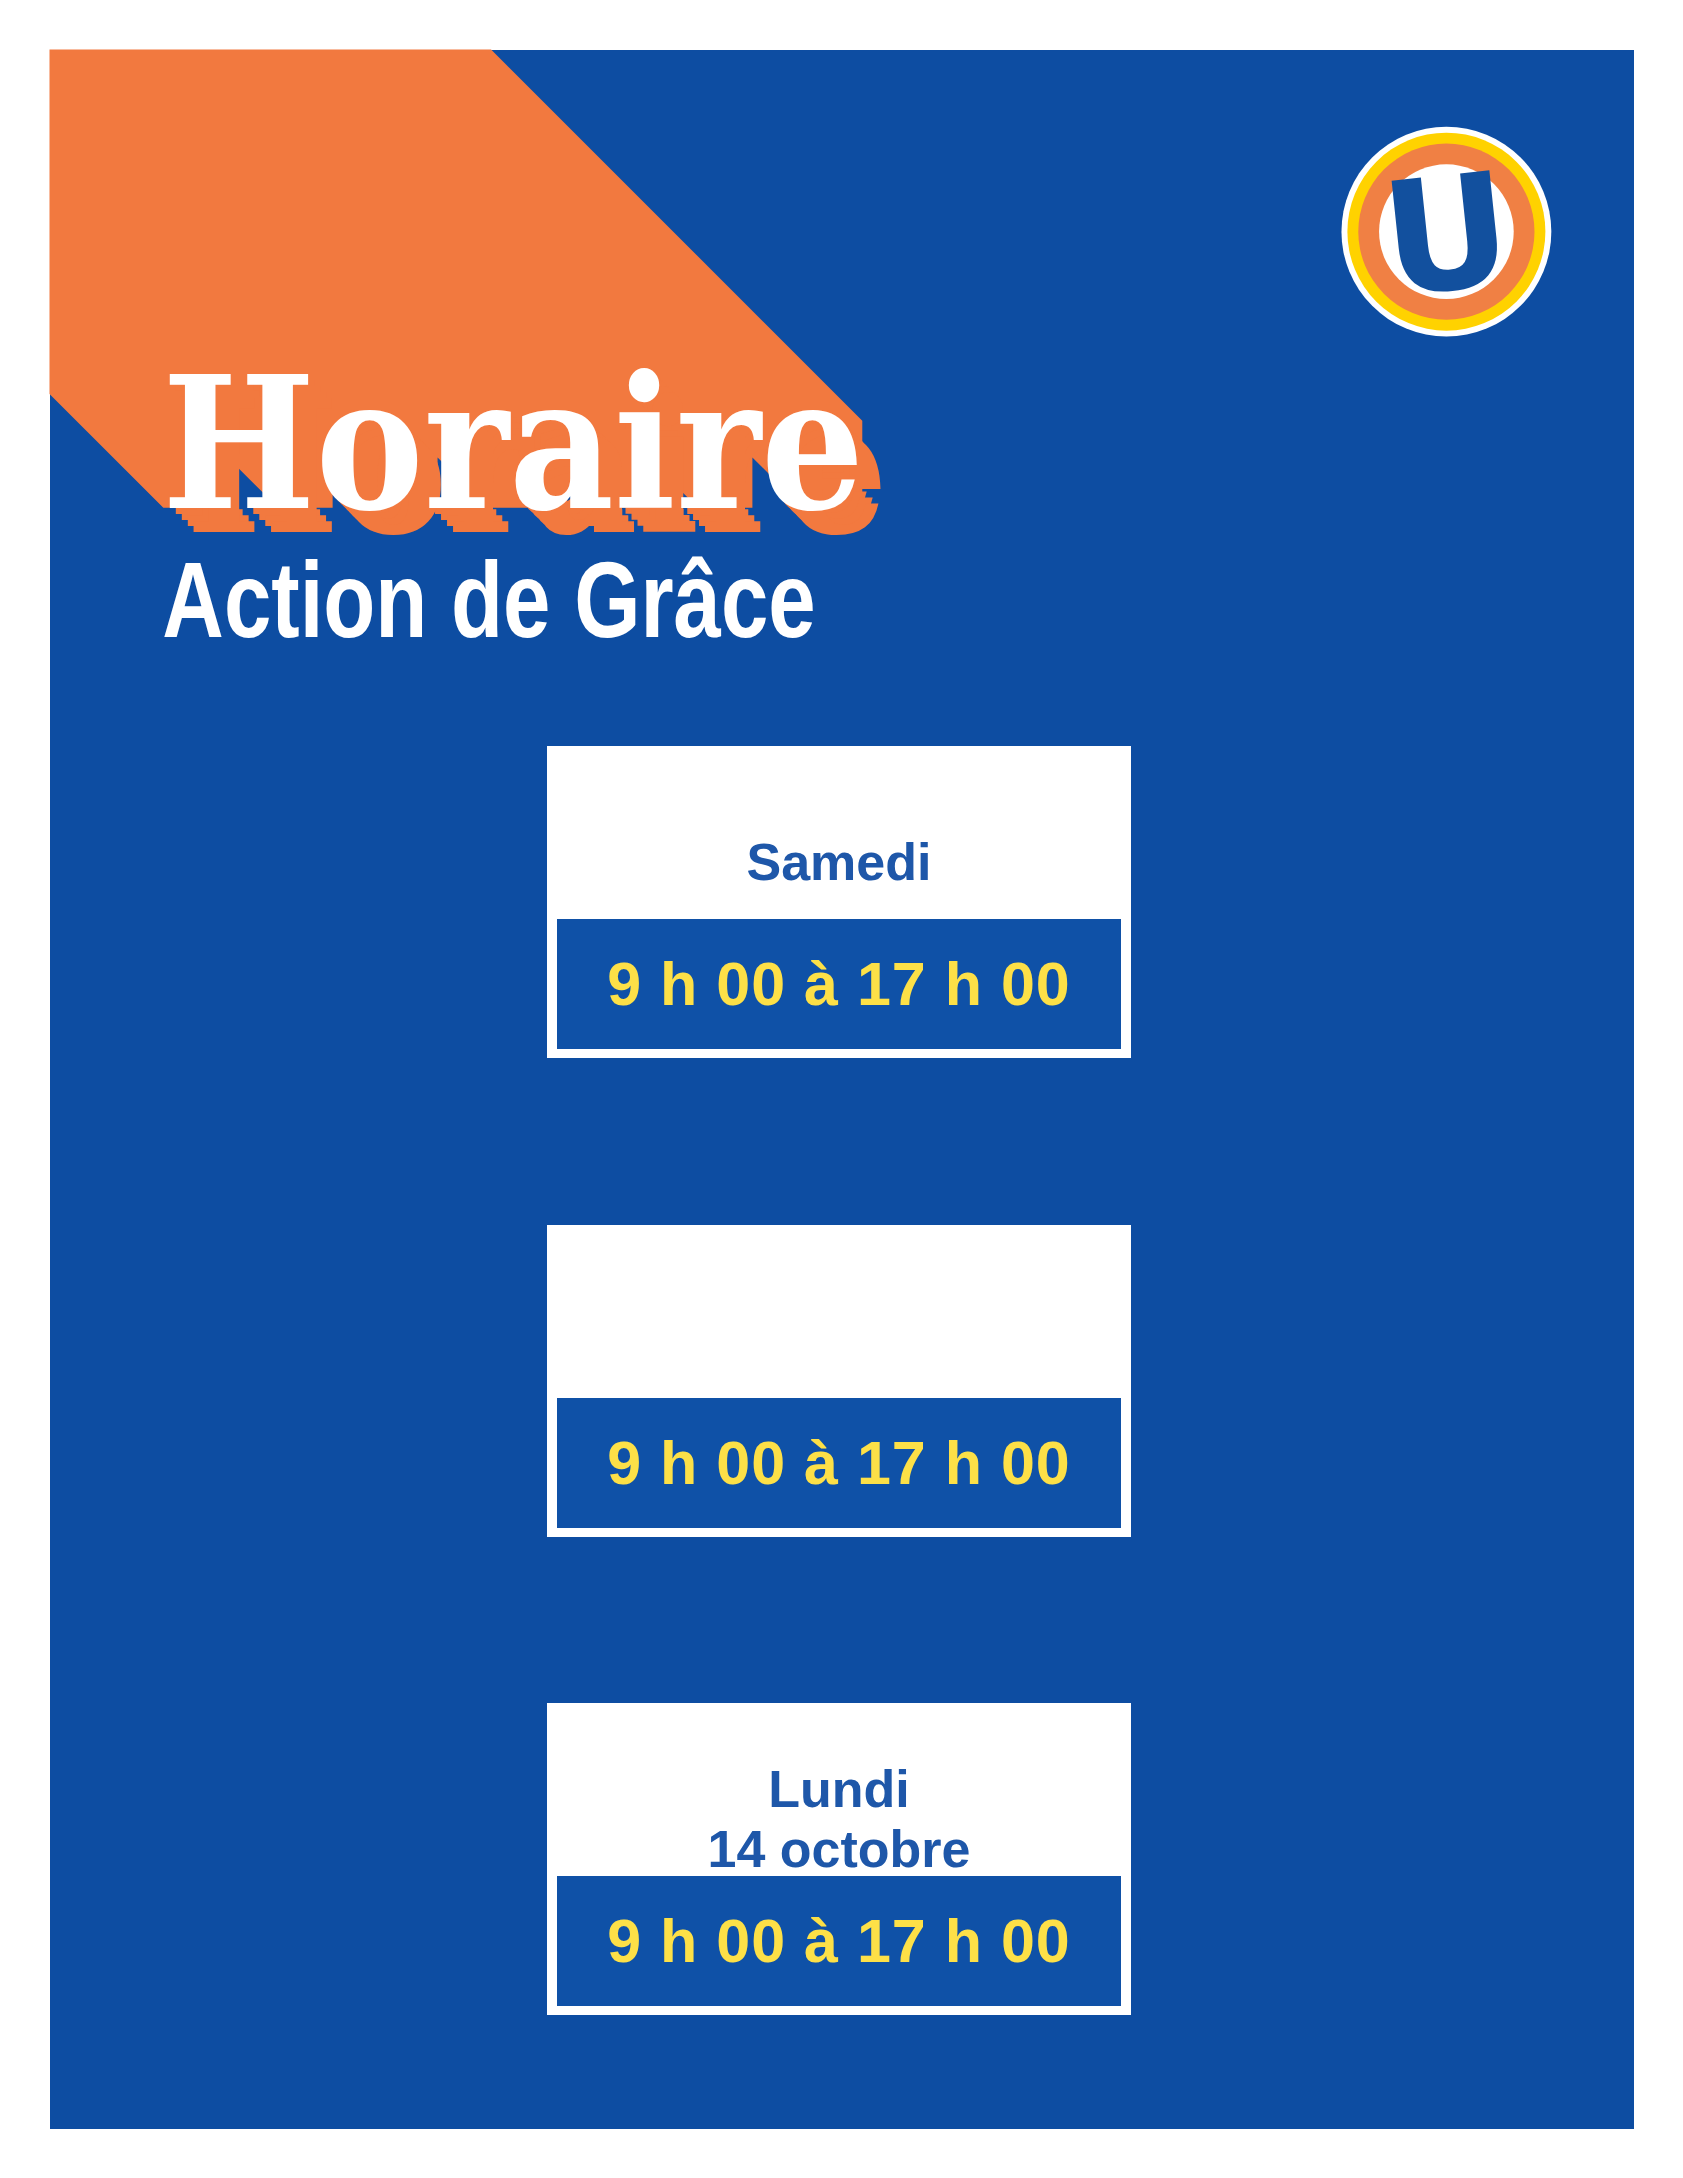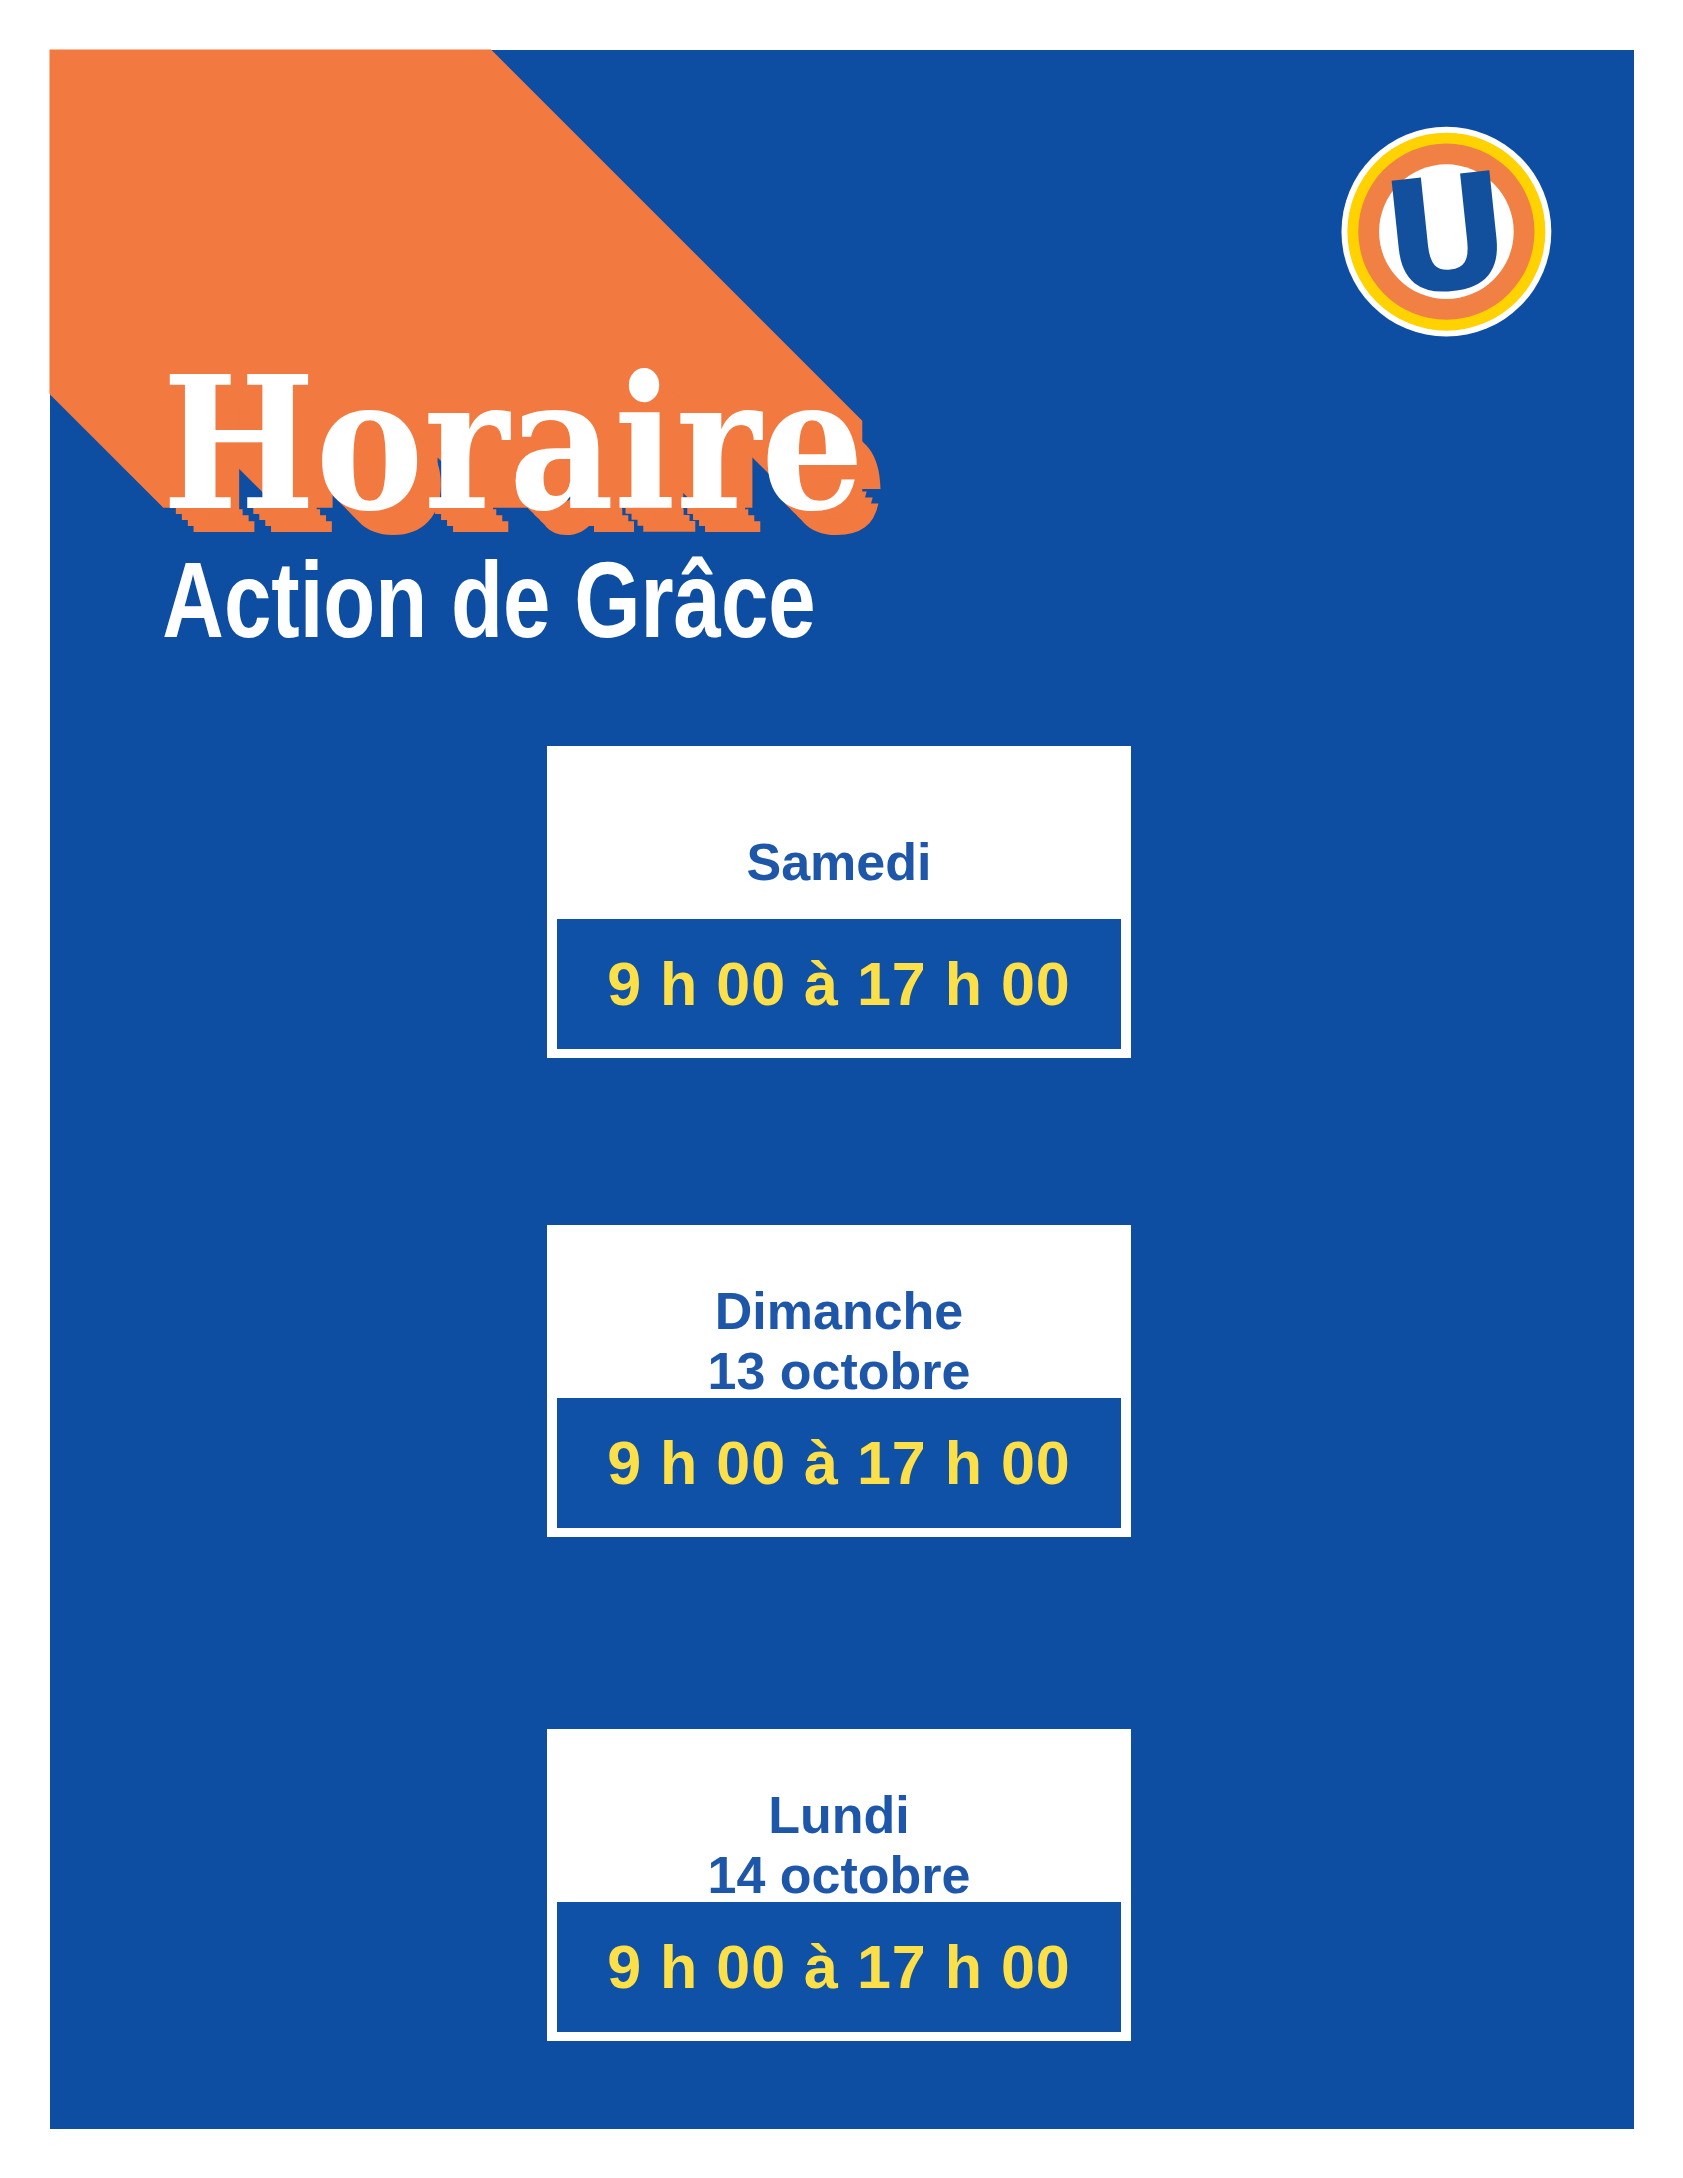--- a/index.html
+++ b/index.html
@@ -19,21 +19,21 @@
     position:absolute;left:0;top:0;
     width:1683px;height:693px;
   }
   .card{
     position:absolute;
     left:547px;width:584px;height:312px;
     background:#ffffff;
   }
   .card-1{top:746px;}
   .card-2{top:1225px;}
-  .card-3{top:1703px;margin-top:26px;}
+  .card-3{top:1703px;}
   .card-day{
     position:absolute;left:0;right:0;top:0;height:223px;
     display:flex;flex-direction:column;align-items:center;justify-content:center;
     padding-top:8px;box-sizing:border-box;
     color:#1e57a9;
     font-weight:bold;
     font-size:52px;line-height:60px;
     text-align:center;
   }
   .card-hours{
@@ -98,24 +98,20 @@
 </svg>
 
 <div class="card card-1">
   <div class="card-day">
     <div>Samedi</div>
   </div>
   <div class="card-hours">9 h 00 à 17 h 00</div>
 </div>
 
 <div class="card card-2">
-  <div class="card-day">
-    <div>Dimanche</div>
-    <div>13 octobre</div>
-  </div>
   <div class="card-hours">9 h 00 à 17 h 00</div>
 </div>
 
 <div class="card card-3">
   <div class="card-day">
     <div>Lundi</div>
     <div>14 octobre</div>
   </div>
   <div class="card-hours">9 h 00 à 17 h 00</div>
 </div>

